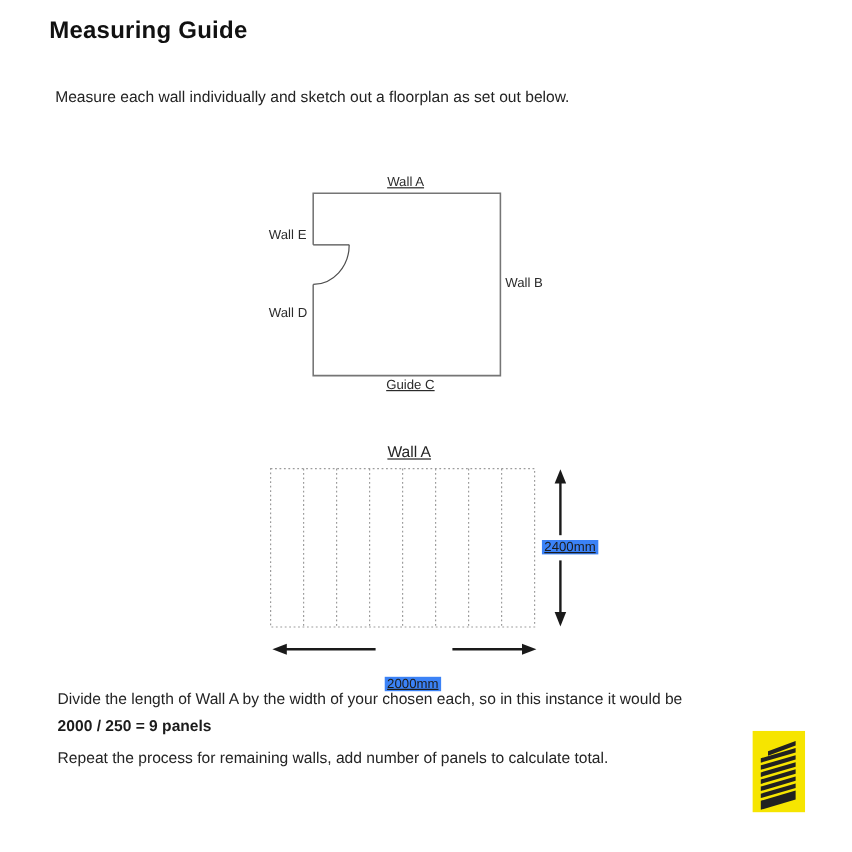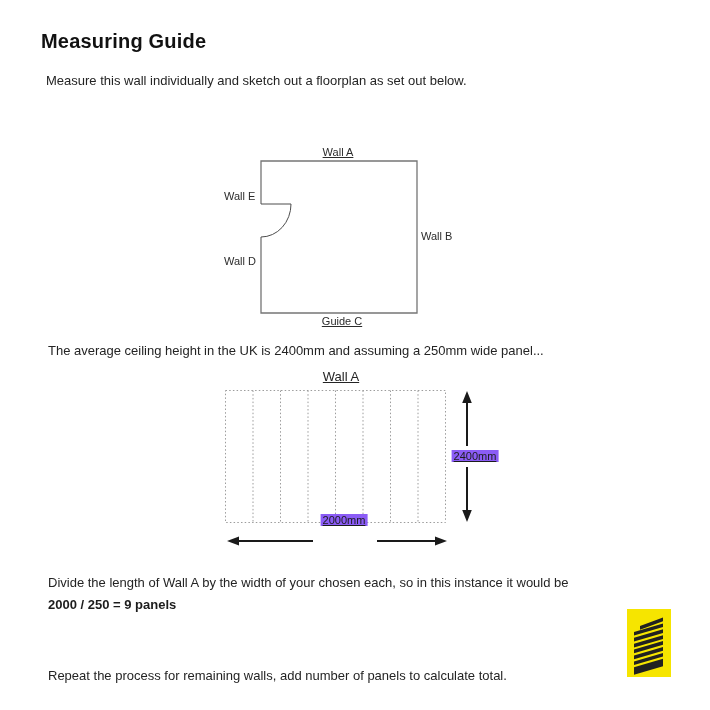--- a/index.html
+++ b/index.html
@@ -6,42 +6,42 @@
   .page{
     position:relative;
     width:710px;height:710px;
     background:#ffffff;
     font-family:"Liberation Sans", sans-serif;
     color:#1f1f1f;
     overflow:hidden;
   }
   .abs{position:absolute;white-space:nowrap;}
   .title{
-    left:41px;top:30px;
+    left:41px;top:15px;
     font-size:20px;font-weight:bold;color:#111111;
     letter-spacing:0.2px;
   }
   .para{font-size:13px;color:#242424;}
   .p-intro{left:46px;top:73px;}
   .p-measure{left:45px;top:106px;}
   .p-ceiling{left:48px;top:343px;}
   .p-divide{left:48px;top:575px;}
   .p-formula{left:48px;top:597px;font-weight:bold;color:#1c1c1c;}
-  .p-repeat{left:48px;top:624px;margin-top:44px;}
+  .p-repeat{left:48px;top:624px;}
   .wall-label{font-size:11px;color:#2b2b2b;}
   .centered{transform:translateX(-50%);text-decoration:underline;}
   .fp-wall-a{left:338px;top:146px;}
   .fp-wall-e{left:224px;top:174px;margin-top:16px;}
   .fp-wall-b{left:421px;top:230px;}
   .fp-wall-d{left:224px;top:255px;}
   .fp-wall-c{left:342px;top:315px;}
   .pd-title{left:341px;top:369px;font-size:13px;color:#242424;}
-  .dim-label{font-size:11px;color:#1c1c1c;background:#8b5cf6;padding:0 2px;}
+  .dim-label{font-size:11px;color:#1c1c1c;background:#3b82f6;padding:0 2px;}
   .pd-height{left:475px;top:450px;}
-  .pd-width{left:344px;top:514px;}
+  .pd-width{left:344px;top:564px;}
   .linework{position:absolute;left:0;top:0;}
   .logo{
     left:627px;top:609px;width:44px;height:68px;
     display:block;
   }
 </style>
 </head>
 <body>
 
 <div class="page">
@@ -73,29 +73,28 @@
 
     <g stroke="#1a1a1a" stroke-width="2" fill="#1a1a1a">
       <polygon points="227,541 239,536.4 239,545.6" stroke="none"></polygon>
       <line x1="237" y1="541" x2="313" y2="541"></line>
       <line x1="377" y1="541" x2="437" y2="541"></line>
       <polygon points="447,541 435,536.4 435,545.6" stroke="none"></polygon>
     </g>
   </svg>
 
   <div class="abs title">Measuring Guide</div>
-  <div class="abs para p-intro">Measure this wall individually and sketch out a floorplan as set out below.</div>
+  <div class="abs para p-intro">Measure each wall individually and sketch out a floorplan as set out below.</div>
 
   <div class="abs wall-label centered fp-wall-a">Wall A</div>
   <div class="abs wall-label fp-wall-e">Wall E</div>
   <div class="abs wall-label fp-wall-b">Wall B</div>
   <div class="abs wall-label fp-wall-d">Wall D</div>
   <div class="abs wall-label centered fp-wall-c">Guide C</div>
 
-  <div class="abs para p-ceiling">The average ceiling height in the UK is 2400mm and assuming a 250mm wide panel...</div>
 
   <div class="abs centered pd-title">Wall A</div>
   <div class="abs dim-label centered pd-height">2400mm</div>
   <div class="abs dim-label centered pd-width">2000mm</div>
 
   <div class="abs para p-divide">Divide the length of Wall A by the width of your chosen each, so in this instance it would be</div>
   <div class="abs para p-formula">2000 / 250 = 9 panels</div>
   <div class="abs para p-repeat">Repeat the process for remaining walls, add number of panels to calculate total.</div>
 
   <svg class="abs logo" viewBox="0 0 44 68">

